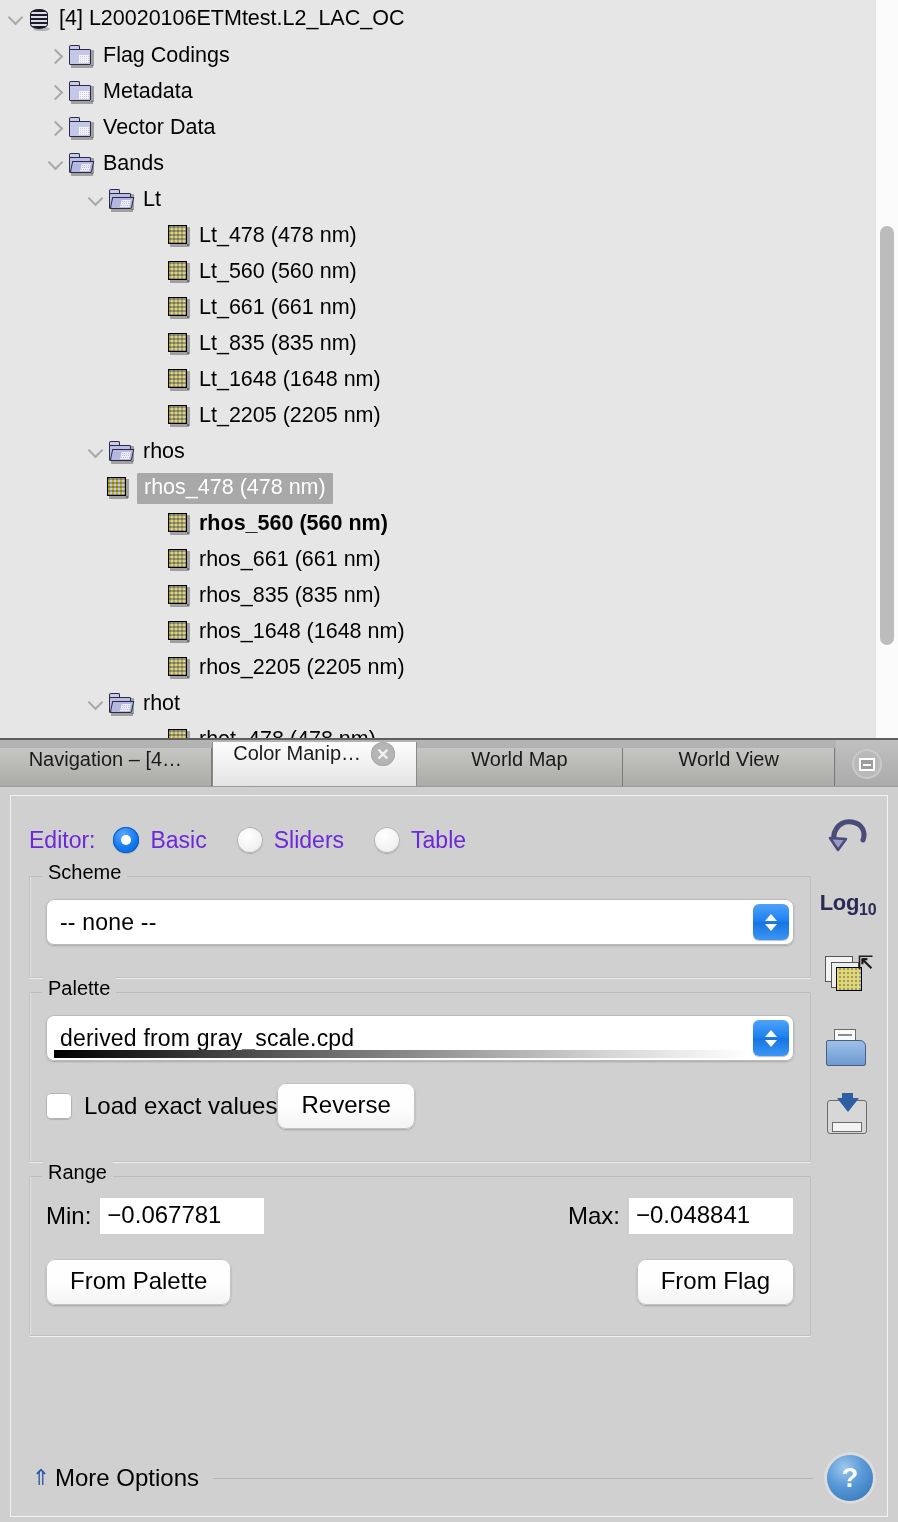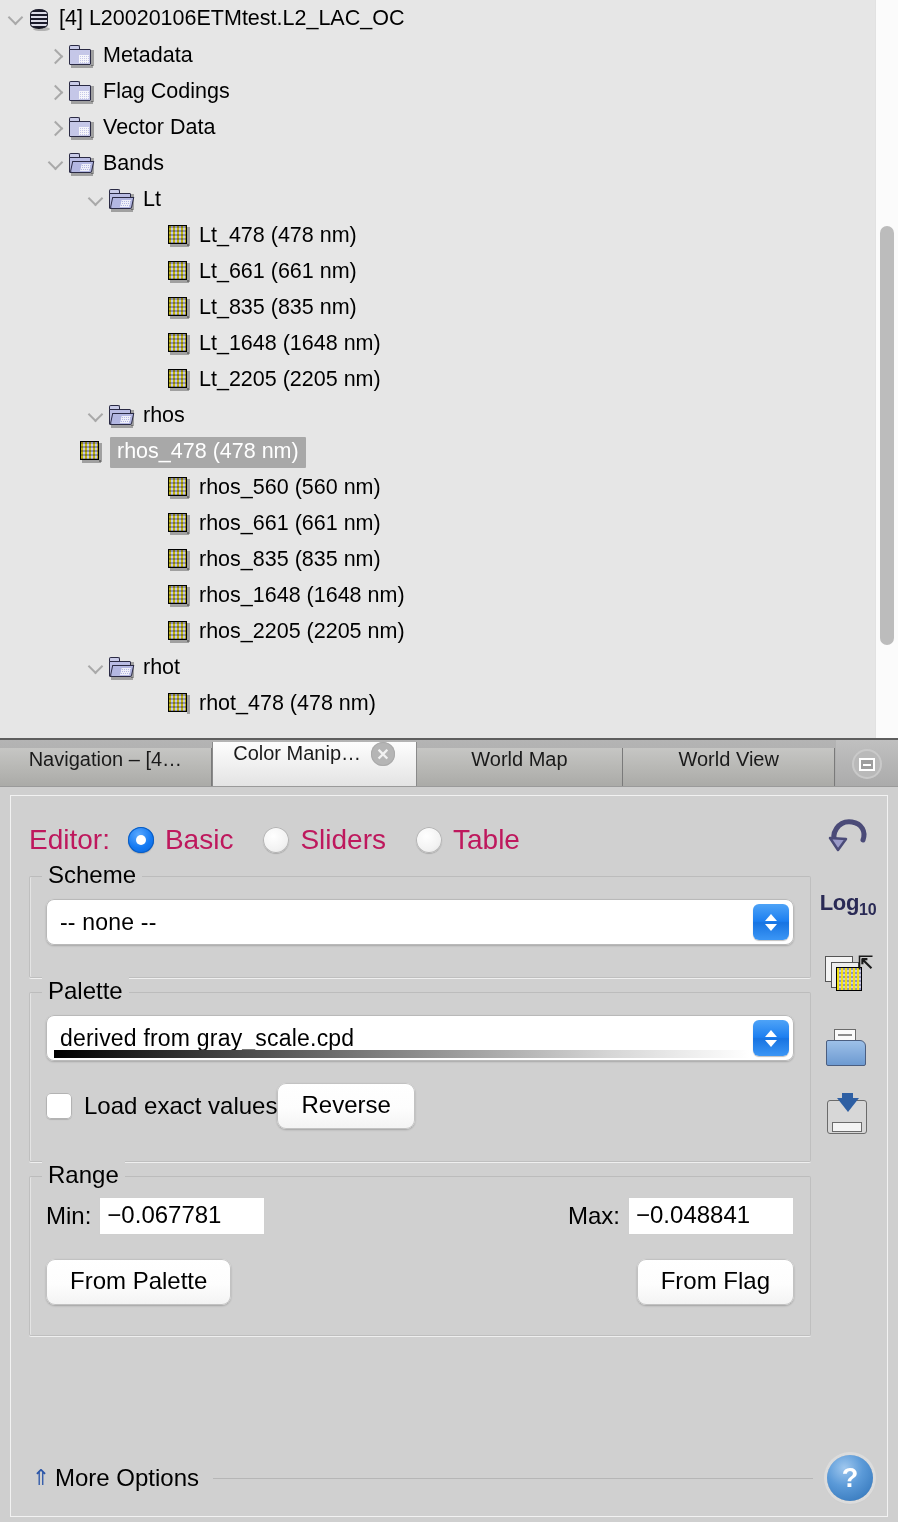--- a/index.html
+++ b/index.html
@@ -171,21 +171,21 @@
     box-sizing:border-box;
   }
   #cminner{
     position:absolute; left:10px; top:8px; width:878px; height:722px;
     background:#d0d0d0; border:1px solid #f2f2f2; box-sizing:border-box;
   }
   #cmcontent{ position:absolute; left:6px; top:6px; width:806px; }
 
   .editor-row{
     display:flex; align-items:center; height:44px;
-    margin: 16px 0 8px 12px; font-size:28px; color:#be185d;
+    margin: 16px 0 8px 12px; font-size:23px; color:#6d28d9;
   }
   .editor-label{ margin-right:18px; }
   .radio-wrap{ display:flex; align-items:center; margin-right:30px; }
   .radio{
     width:26px;height:26px;border-radius:50%;
     background: radial-gradient(circle at 40% 35%, #ffffff 0%, #f2f2f2 60%, #dcdcdc 100%);
     box-shadow: inset 0 0 0 1px #b3b3b3, 0 1px 1px rgba(0,0,0,.18);
     margin-right:11px; position:relative; flex:0 0 26px;
   }
   .radio.on{
@@ -198,21 +198,21 @@
   }
 
   .group{
     position:relative; margin: 14px 12px 0 12px;
     border:1px solid #bfbfbf; border-top-color:#bcbcbc;
     border-radius:2px; box-sizing:border-box;
     box-shadow: 0 1px 0 #efefef, inset 1px 0 0 #e4e4e4;
   }
   .group > .gtitle{
     position:absolute; left:12px; top:-16px;
-    background:#d0d0d0; padding:0 6px; font-size:24px; color:#000;
+    background:#d0d0d0; padding:0 6px; font-size:20px; color:#000;
   }
   .group-body{ padding: 26px 16px 16px 16px; }
 
   
   .combo{
     position:relative; height:46px; border-radius:8px;
     background:#ffffff;
     box-shadow: inset 0 0 0 1px #b9b9b9, 0 1px 2px rgba(0,0,0,.2);
     display:flex; align-items:center; overflow:hidden;
   }
@@ -321,32 +321,32 @@
     </div>
 
     <div class="tree-row" style="padding-left:46px;">
       <span class="chev right"></span>
       <span class="ico ico-folder">
         <span class="fd-shadow"></span>
           <span class="fd-shadow2"></span>
         <span class="fd-tab"></span>
           <span class="fd-body"></span>
       </span>
-      <span class="tree-label">Metadata</span>
+      <span class="tree-label">Flag Codings</span>
     </div>
 
     <div class="tree-row" style="padding-left:46px;">
       <span class="chev right"></span>
       <span class="ico ico-folder">
         <span class="fd-shadow"></span>
           <span class="fd-shadow2"></span>
         <span class="fd-tab"></span>
           <span class="fd-body"></span>
       </span>
-      <span class="tree-label">Flag Codings</span>
+      <span class="tree-label">Metadata</span>
     </div>
 
     <div class="tree-row" style="padding-left:46px;">
       <span class="chev right"></span>
       <span class="ico ico-folder">
         <span class="fd-shadow"></span>
           <span class="fd-shadow2"></span>
         <span class="fd-tab"></span>
           <span class="fd-body"></span>
       </span>
@@ -384,20 +384,28 @@
           <span class="bd"></span>
         </span>
       <span class="tree-label">Lt_478 (478 nm)</span>
     </div>
     <div class="tree-row" style="padding-left:168px;">
       <span class="ico ico-band">
           <span class="bdsh"></span>
           <span class="bdsh2"></span>
           <span class="bd"></span>
         </span>
+      <span class="tree-label">Lt_560 (560 nm)</span>
+    </div>
+    <div class="tree-row" style="padding-left:168px;">
+      <span class="ico ico-band">
+          <span class="bdsh"></span>
+          <span class="bdsh2"></span>
+          <span class="bd"></span>
+        </span>
       <span class="tree-label">Lt_661 (661 nm)</span>
     </div>
     <div class="tree-row" style="padding-left:168px;">
       <span class="ico ico-band">
           <span class="bdsh"></span>
           <span class="bdsh2"></span>
           <span class="bd"></span>
         </span>
       <span class="tree-label">Lt_835 (835 nm)</span>
     </div>
@@ -423,29 +431,29 @@
       <span class="ico ico-folder open">
         <span class="fd-shadow"></span>
           <span class="fd-shadow2"></span>
         <span class="fd-tab"></span>
           <span class="fd-body"></span>
           <span class="fd-front"></span>
       </span>
       <span class="tree-label">rhos</span>
     </div>
 
-    <div class="tree-row selected" style="padding-left:80px;">
+    <div class="tree-row selected" style="padding-left:107px;">
       <span class="ico ico-band">
           <span class="bdsh"></span>
           <span class="bdsh2"></span>
           <span class="bd"></span>
         </span>
       <span class="tree-label">rhos_478 (478 nm)</span>
     </div>
-    <div class="tree-row" style="padding-left:168px;">
+    <div class="tree-row" style="padding-left:168px;font-weight:bold;">
       <span class="ico ico-band">
           <span class="bdsh"></span>
           <span class="bdsh2"></span>
           <span class="bd"></span>
         </span>
       <span class="tree-label">rhos_560 (560 nm)</span>
     </div>
     <div class="tree-row" style="padding-left:168px;">
       <span class="ico ico-band">
           <span class="bdsh"></span>

